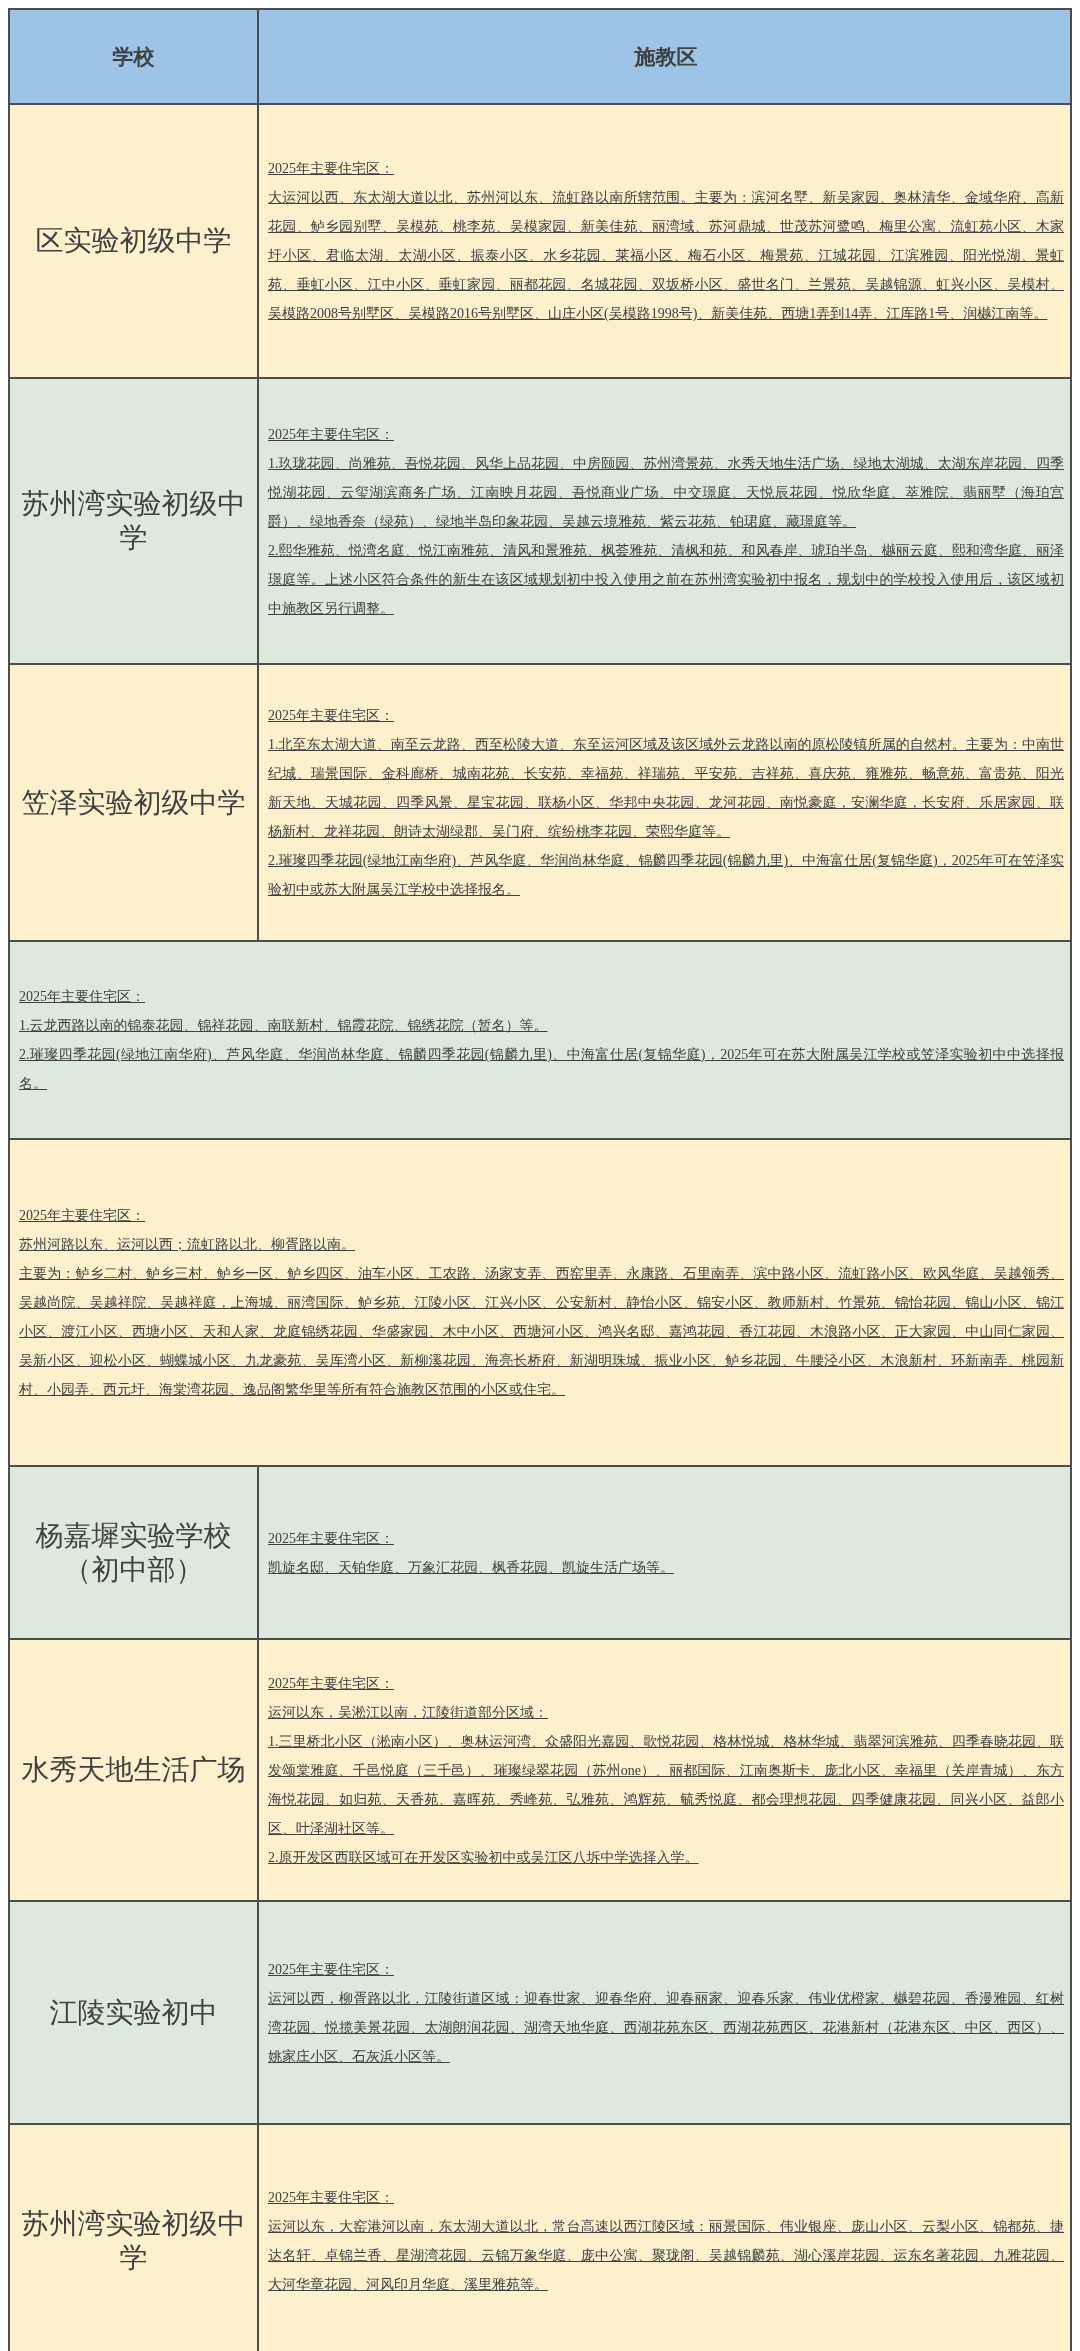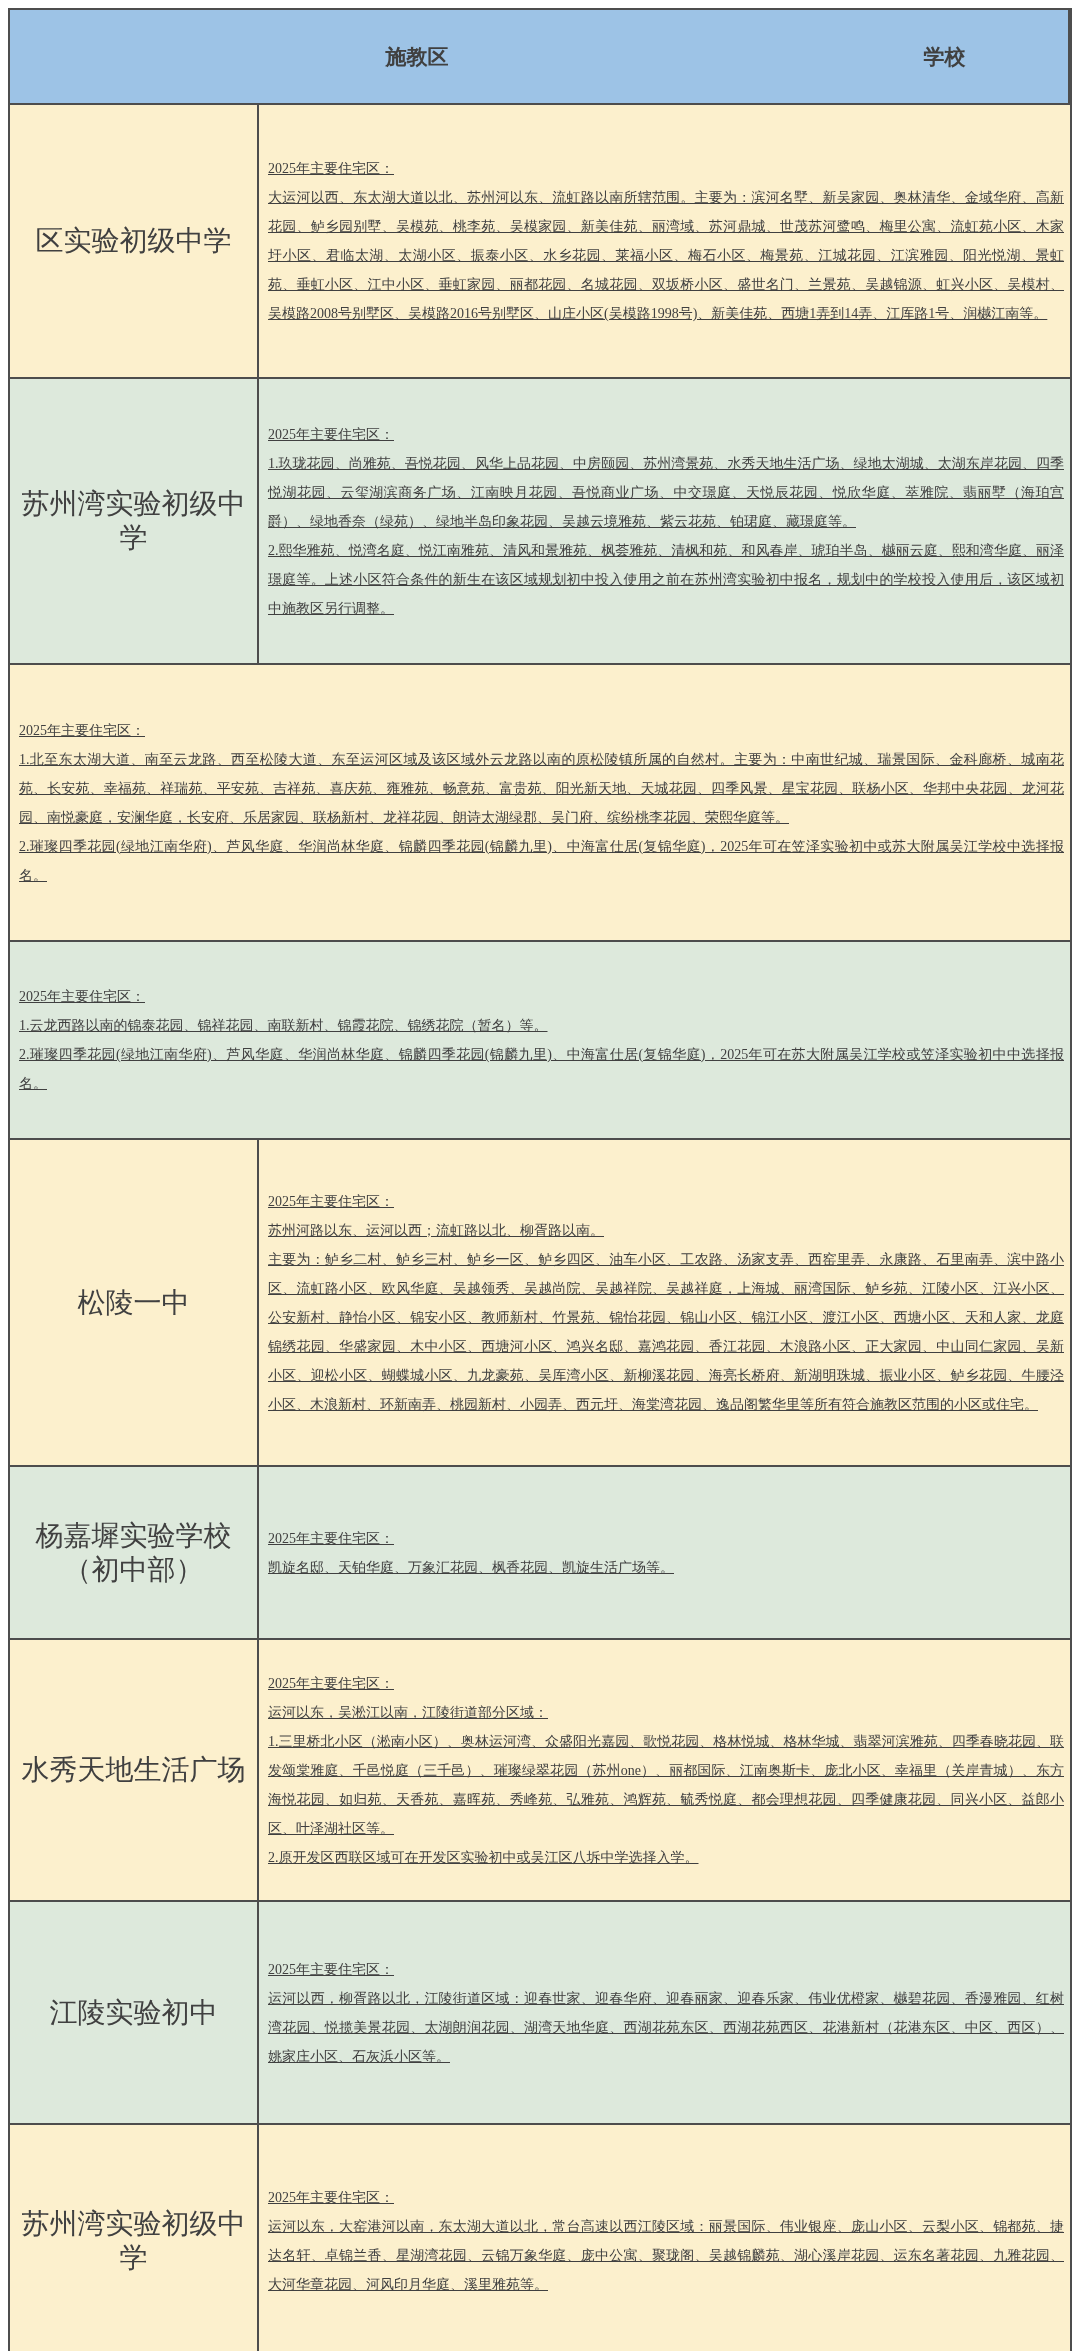--- a/index.html
+++ b/index.html
@@ -82,59 +82,59 @@
   .h8 { height: 223px; }
   .h9 { height: 232px; }
 </style>
 </head>
 <body>
 
 <div class="page">
   <div class="table">
 
     <div class="row header-row">
+      <div class="cell school-cell">学校</div>
       <div class="cell district-cell" style="justify-content:center;">施教区</div>
-      <div class="cell school-cell">学校</div>
     </div>
 
     <div class="row cream h1">
       <div class="cell school-cell">区实验初级中学</div>
       <div class="cell district-cell">
         <div class="district-text">2025年主要住宅区：
 大运河以西、东太湖大道以北、苏州河以东、流虹路以南所辖范围。主要为：滨河名墅、新吴家园、奥林清华、金域华府、高新花园、鲈乡园别墅、吴模苑、桃李苑、吴模家园、新美佳苑、丽湾域、苏河鼎城、世茂苏河鹭鸣、梅里公寓、流虹苑小区、木家圩小区、君临太湖、太湖小区、振泰小区、水乡花园、莱福小区、梅石小区、梅景苑、江城花园、江滨雅园、阳光悦湖、景虹苑、垂虹小区、江中小区、垂虹家园、丽都花园、名城花园、双坂桥小区、盛世名门、兰景苑、吴越锦源、虹兴小区、吴模村、吴模路2008号别墅区、吴模路2016号别墅区、山庄小区(吴模路1998号)、新美佳苑、西塘1弄到14弄、江厍路1号、润樾江南等。</div>
       </div>
     </div>
 
     <div class="row green h2">
       <div class="cell school-cell">苏州湾实验初级中学</div>
       <div class="cell district-cell">
         <div class="district-text">2025年主要住宅区：
 1.玖珑花园、尚雅苑、吾悦花园、风华上品花园、中房颐园、苏州湾景苑、水秀天地生活广场、绿地太湖城、太湖东岸花园、四季悦湖花园、云玺湖滨商务广场、江南映月花园、吾悦商业广场、中交璟庭、天悦辰花园、悦欣华庭、萃雅院、翡丽墅（海珀宫爵）、绿地香奈（绿苑）、绿地半岛印象花园、吴越云境雅苑、紫云花苑、铂珺庭、藏璟庭等。
 2.熙华雅苑、悦湾名庭、悦江南雅苑、清风和景雅苑、枫荟雅苑、清枫和苑、和风春岸、琥珀半岛、樾丽云庭、熙和湾华庭、丽泽璟庭等。上述小区符合条件的新生在该区域规划初中投入使用之前在苏州湾实验初中报名，规划中的学校投入使用后，该区域初中施教区另行调整。</div>
       </div>
     </div>
 
     <div class="row cream h3">
+      <div class="cell school-cell">笠泽实验初级中学</div>
       <div class="cell district-cell">
         <div class="district-text">2025年主要住宅区：
 1.北至东太湖大道、南至云龙路、西至松陵大道、东至运河区域及该区域外云龙路以南的原松陵镇所属的自然村。主要为：中南世纪城、瑞景国际、金科廊桥、城南花苑、长安苑、幸福苑、祥瑞苑、平安苑、吉祥苑、喜庆苑、雍雅苑、畅意苑、富贵苑、阳光新天地、天城花园、四季风景、星宝花园、联杨小区、华邦中央花园、龙河花园、南悦豪庭，安澜华庭，长安府、乐居家园、联杨新村、龙祥花园、朗诗太湖绿郡、吴门府、缤纷桃李花园、荣熙华庭等。
 2.璀璨四季花园(绿地江南华府)、芦风华庭、华润尚林华庭、锦麟四季花园(锦麟九里)、中海富仕居(复锦华庭)，2025年可在笠泽实验初中或苏大附属吴江学校中选择报名。</div>
       </div>
     </div>
 
     <div class="row green h4">
       <div class="cell district-cell">
         <div class="district-text">2025年主要住宅区：
 1.云龙西路以南的锦泰花园、锦祥花园、南联新村、锦霞花院、锦绣花院（暂名）等。
 2.璀璨四季花园(绿地江南华府)、芦风华庭、华润尚林华庭、锦麟四季花园(锦麟九里)、中海富仕居(复锦华庭)，2025年可在苏大附属吴江学校或笠泽实验初中中选择报名。</div>
       </div>
     </div>
 
     <div class="row cream h5">
-      <div class="cell school-cell">松陵一中</div>
       <div class="cell district-cell">
         <div class="district-text">2025年主要住宅区：
 苏州河路以东、运河以西；流虹路以北、柳胥路以南。
 主要为：鲈乡二村、鲈乡三村、鲈乡一区、鲈乡四区、油车小区、工农路、汤家支弄、西窑里弄、永康路、石里南弄、滨中路小区、流虹路小区、欧风华庭、吴越领秀、吴越尚院、吴越祥院、吴越祥庭，上海城、丽湾国际、鲈乡苑、江陵小区、江兴小区、公安新村、静怡小区、锦安小区、教师新村、竹景苑、锦怡花园、锦山小区、锦江小区、渡江小区、西塘小区、天和人家、龙庭锦绣花园、华盛家园、木中小区、西塘河小区、鸿兴名邸、嘉鸿花园、香江花园、木浪路小区、正大家园、中山同仁家园、吴新小区、迎松小区、蝴蝶城小区、九龙豪苑、吴厍湾小区、新柳溪花园、海亮长桥府、新湖明珠城、振业小区、鲈乡花园、牛腰泾小区、木浪新村、环新南弄、桃园新村、小园弄、西元圩、海棠湾花园、逸品阁繁华里等所有符合施教区范围的小区或住宅。</div>
       </div>
     </div>
 
     <div class="row green h6">
       <div class="cell school-cell">杨嘉墀实验学校
 （初中部）</div>

